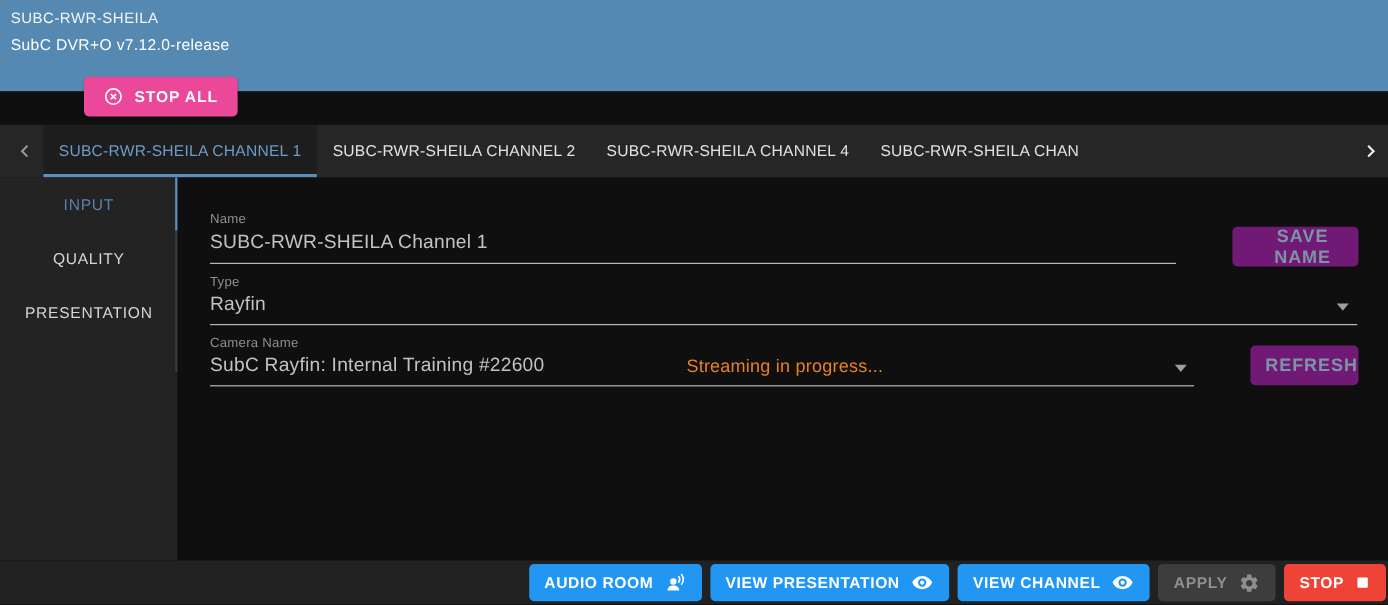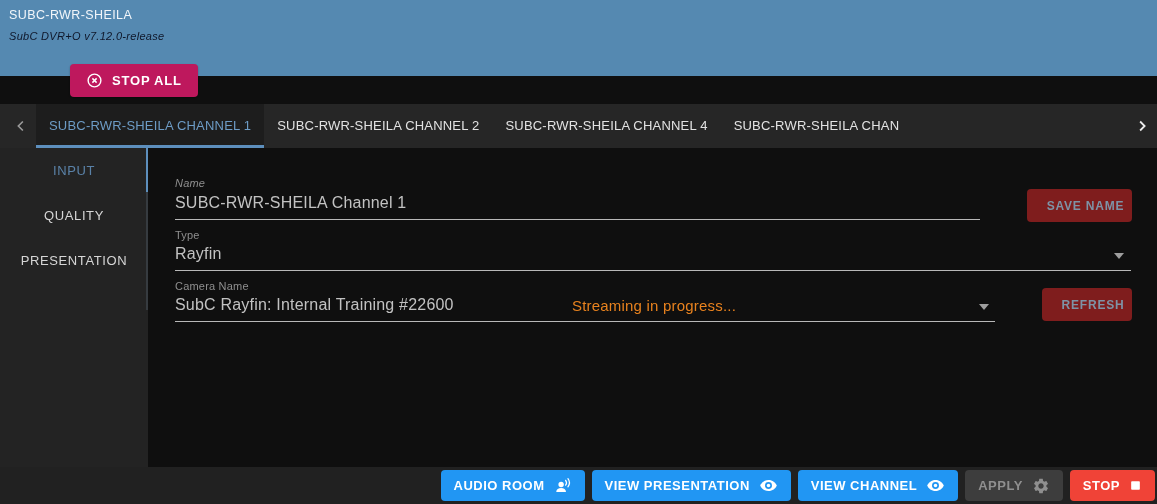--- a/index.html
+++ b/index.html
@@ -5,24 +5,24 @@
   * { margin:0; padding:0; box-sizing:border-box; }
   html,body { background:#000; }
   .app {
     position:relative; width:1157px; height:504px; overflow:hidden;
     font-family:"Liberation Sans", sans-serif; background:#0f0f0f;
   }
 
   
   .header { position:absolute; left:0; top:0; width:1157px; height:76px; background:#5589b1; }
   .header-title { position:absolute; left:9px; top:8px; font-size:12.5px; color:#f2f6fa; letter-spacing:.4px; }
-  .header-sub   { position:absolute; left:9px; top:30px; font-size:11px; color:#0f172a; letter-spacing:.3px;font-style:italic; }
+  .header-sub   { position:absolute; left:9px; top:30px; font-size:13px; color:#ffffff; letter-spacing:.3px; }
   .stop-all-btn {
     position:absolute; left:70px; top:64px; height:33px; padding:0 16px;
-    background:#be185d; border:none; border-radius:4px; color:#fff;
+    background:#ec4899; border:none; border-radius:4px; color:#fff;
     font-family:inherit; font-size:13px; font-weight:bold; letter-spacing:.8px;
     display:flex; align-items:center; gap:9px; cursor:pointer;
     box-shadow:0 1px 2px rgba(0,0,0,.3);
   }
   .stop-all-btn svg { display:block; }
 
   
   .tab-bar {
     position:absolute; left:0; top:104px; width:1157px; height:44px;
     background:#262626; display:flex; align-items:stretch;
@@ -58,22 +58,22 @@
   .f-label { position:absolute; left:27px; font-size:11px; color:#8f8f8f; letter-spacing:.2px; }
   .f-value { position:absolute; left:27px; font-size:16px; color:#c2c2c2; letter-spacing:.2px; }
   .f-line  { position:absolute; left:27px; height:1px; background:#d6d6d6; opacity:.85; }
   .f-status{ position:absolute; font-size:15px; color:#e8821e; letter-spacing:.2px; }
   .dd-arrow{
     position:absolute; width:0; height:0;
     border-left:5px solid transparent; border-right:5px solid transparent;
     border-top:6px solid #9e9e9e; cursor:pointer;
   }
   .panel-btn {
-    position:absolute; background:#7f1d1d; color:#7e93a6; border:none; border-radius:4px;
-    font-family:inherit; font-size:12px; font-weight:bold; letter-spacing:.8px;
+    position:absolute; background:#701a75; color:#7e93a6; border:none; border-radius:4px;
+    font-family:inherit; font-size:15px; font-weight:bold; letter-spacing:.8px;
     display:flex; align-items:center; justify-content:center; cursor:default;padding-left:12px;
   }
 
   
   .footer {
     position:absolute; left:0; top:467px; width:1157px; height:37px; background:#212121;
     display:flex; align-items:center; justify-content:flex-end; gap:7px; padding-right:2px;
   }
   .foot-btn {
     height:31px; padding:0 13px; border:none; border-radius:4px;
@@ -129,21 +129,21 @@
       <div class="side-tab active">INPUT</div>
       <div class="side-tab">QUALITY</div>
       <div class="side-tab">PRESENTATION</div>
       <div class="side-track">
         <div class="side-thumb"></div>
       </div>
     </div>
 
     <div class="panel">
 
-      <div class="f-label" style="top:29px;font-style:italic;">Name</div>
+      <div class="f-label" style="top:29px;">Name</div>
       <div class="f-value" style="top:46px;">SUBC-RWR-SHEILA Channel 1</div>
       <div class="f-line" style="top:71px; width:805px;"></div>
       <button class="panel-btn" style="left:879px; top:41px; width:105px; height:33px;">SAVE NAME</button>
 
       <div class="f-label" style="top:81px;">Type</div>
       <div class="f-value" style="top:97px;">Rayfin</div>
       <div class="dd-arrow" style="left:966px; top:105px;"></div>
       <div class="f-line" style="top:122px; width:956px;"></div>
 
       <div class="f-label" style="top:132px;">Camera Name</div>

